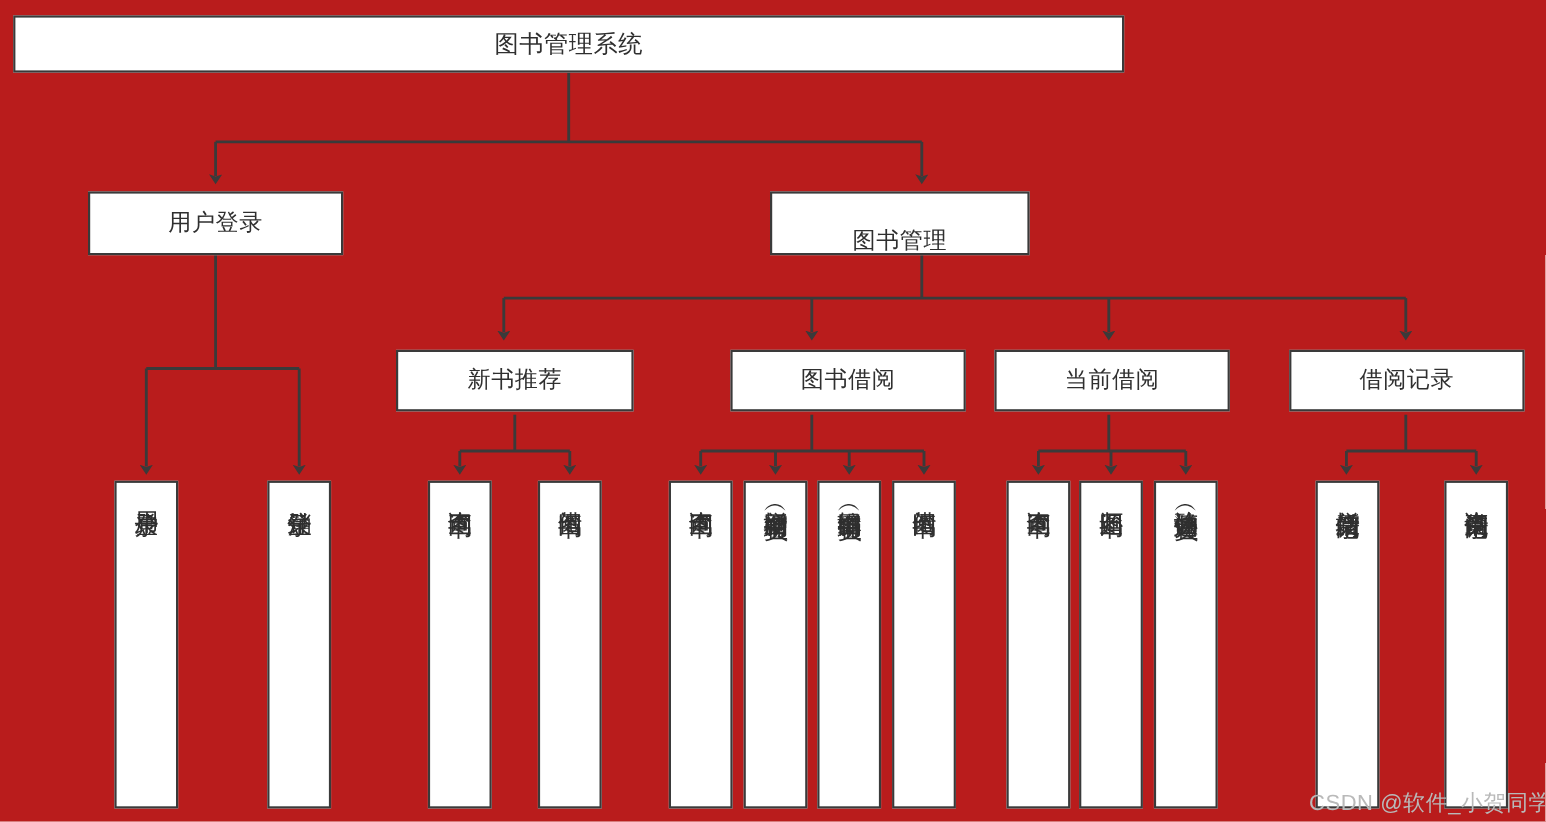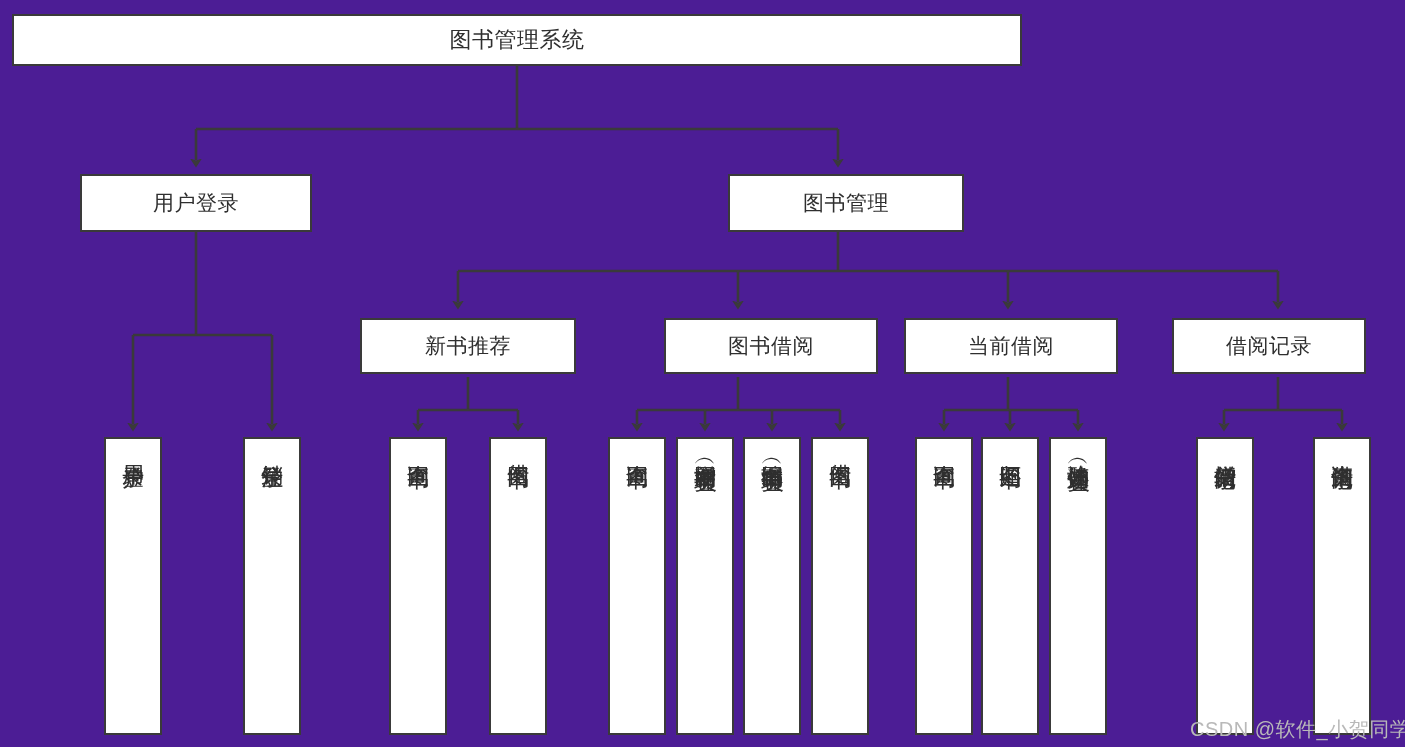--- a/index.html
+++ b/index.html
@@ -7,21 +7,21 @@
     padding: 0;
     background: #ffffff;
   }
   body {
     font-family: "Liberation Sans", "DejaVu Sans", sans-serif;
   }
   #canvas {
     position: relative;
     width: 1405px;
     height: 747px;
-    background: #4c1d95;
+    background: #b91c1c;
     overflow: hidden;
   }
   #edges {
     position: absolute;
     left: 0;
     top: 0;
     width: 1405px;
     height: 747px;
   }
   .node {
@@ -122,34 +122,34 @@
     </g>
   </svg>
 
   <div class="node horiz root" style="left:12px; top:14px; width:1010px; height:52px;">
     <span class="lbl">图书管理系统</span>
   </div>
 
   <div class="node horiz" style="left:80px; top:174px; width:232px; height:58px;">
     <span class="lbl">用户登录</span>
   </div>
-  <div class="node horiz" style="left:728px; top:174px; width:236px; height:58px;">
+  <div class="node horiz" style="left:700px; top:174px; width:236px; height:58px;align-items:flex-end;">
     <span class="lbl">图书管理</span>
   </div>
 
   <div class="node horiz" style="left:360px; top:318px; width:216px; height:56px;">
     <span class="lbl">新书推荐</span>
   </div>
   <div class="node horiz" style="left:632px; top:318px; width:214px; height:56px;margin-left:32px;">
     <span class="lbl">图书借阅</span>
   </div>
   <div class="node horiz" style="left:904px; top:318px; width:214px; height:56px;">
     <span class="lbl">当前借阅</span>
   </div>
-  <div class="node horiz" style="left:1172px; top:318px; width:194px; height:56px;">
+  <div class="node horiz" style="left:1172px; top:318px; width:214px; height:56px;">
     <span class="lbl">借阅记录</span>
   </div>
 
   <div class="node vert" style="left:104px; top:437px; width:58px; height:298px;">
     <span class="lbl">用户登录</span>
   </div>
   <div class="node vert" style="left:243px; top:437px; width:58px; height:298px;">
     <span class="lbl">注销登录</span>
   </div>
 

